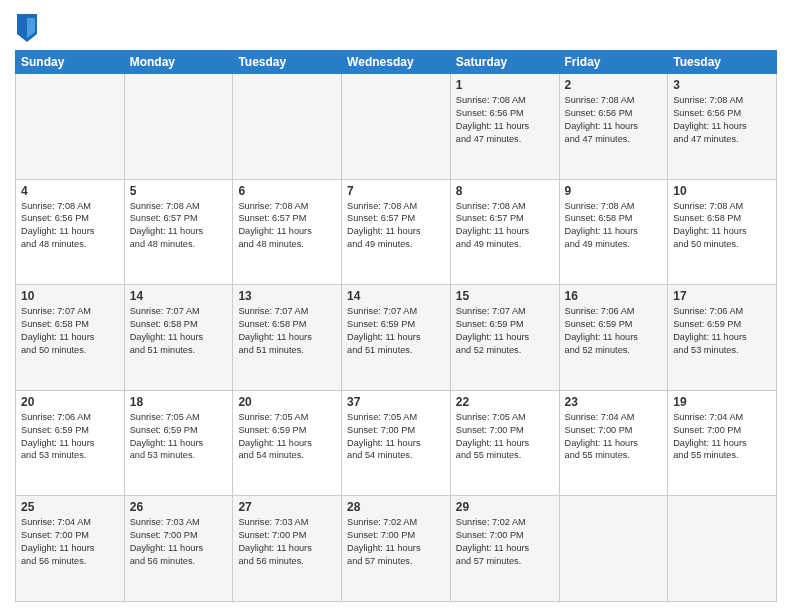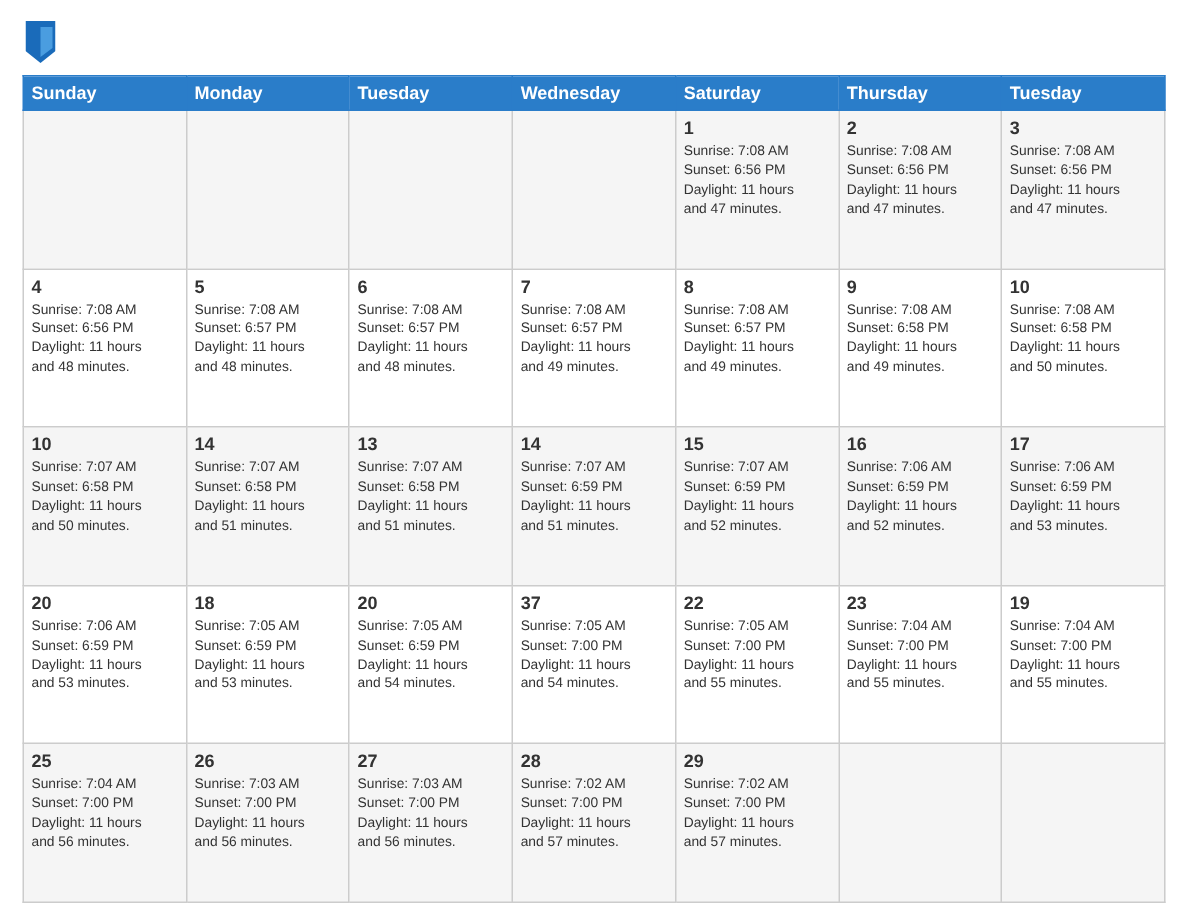--- a/index.html
+++ b/index.html
@@ -128,21 +128,21 @@
   </div>
 
   <table class="calendar">
     <thead>
       <tr>
       <th>Sunday</th>
           <th>Monday</th>
           <th>Tuesday</th>
           <th>Wednesday</th>
           <th>Saturday</th>
-          <th>Thursday</th>
+          <th>Friday</th>
           <th>Tuesday</th>
         </tr>
     </thead>
     <tbody id="calendar-body">
     <tr>
           <td class="empty-cell"></td>
           <td class="empty-cell"></td>
           <td class="empty-cell"></td>
           <td class="empty-cell"></td>
           <td>

